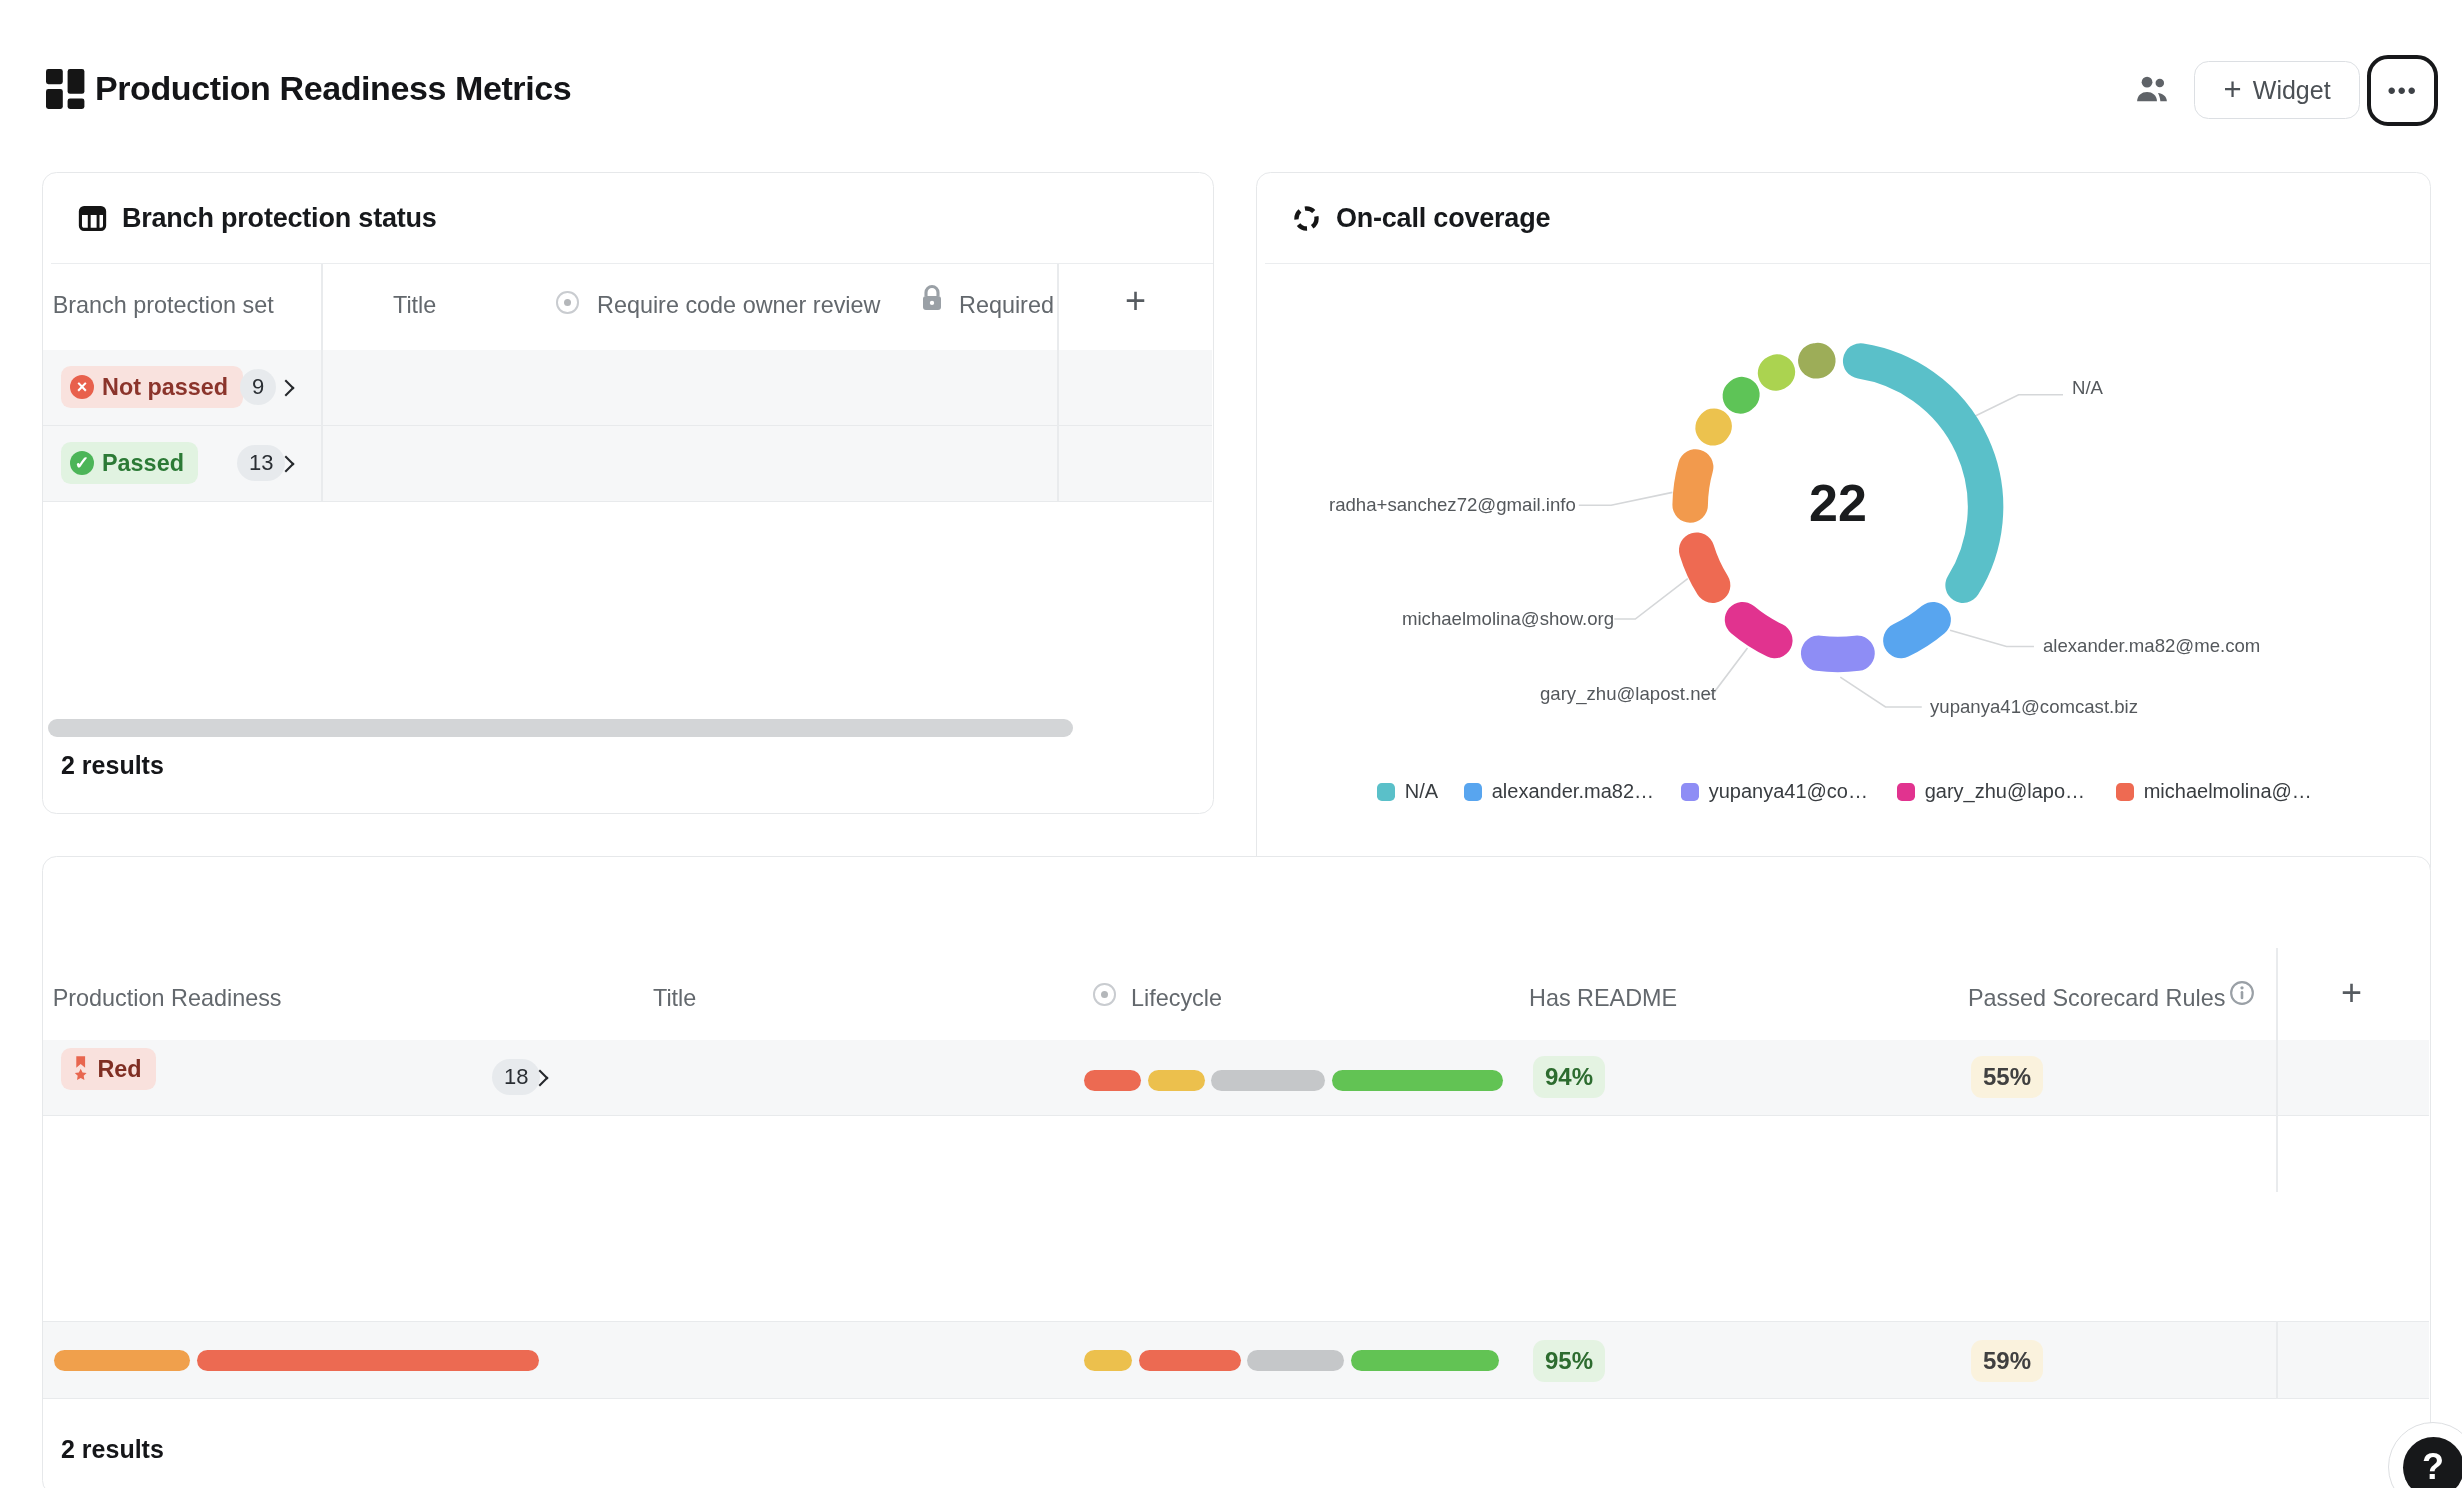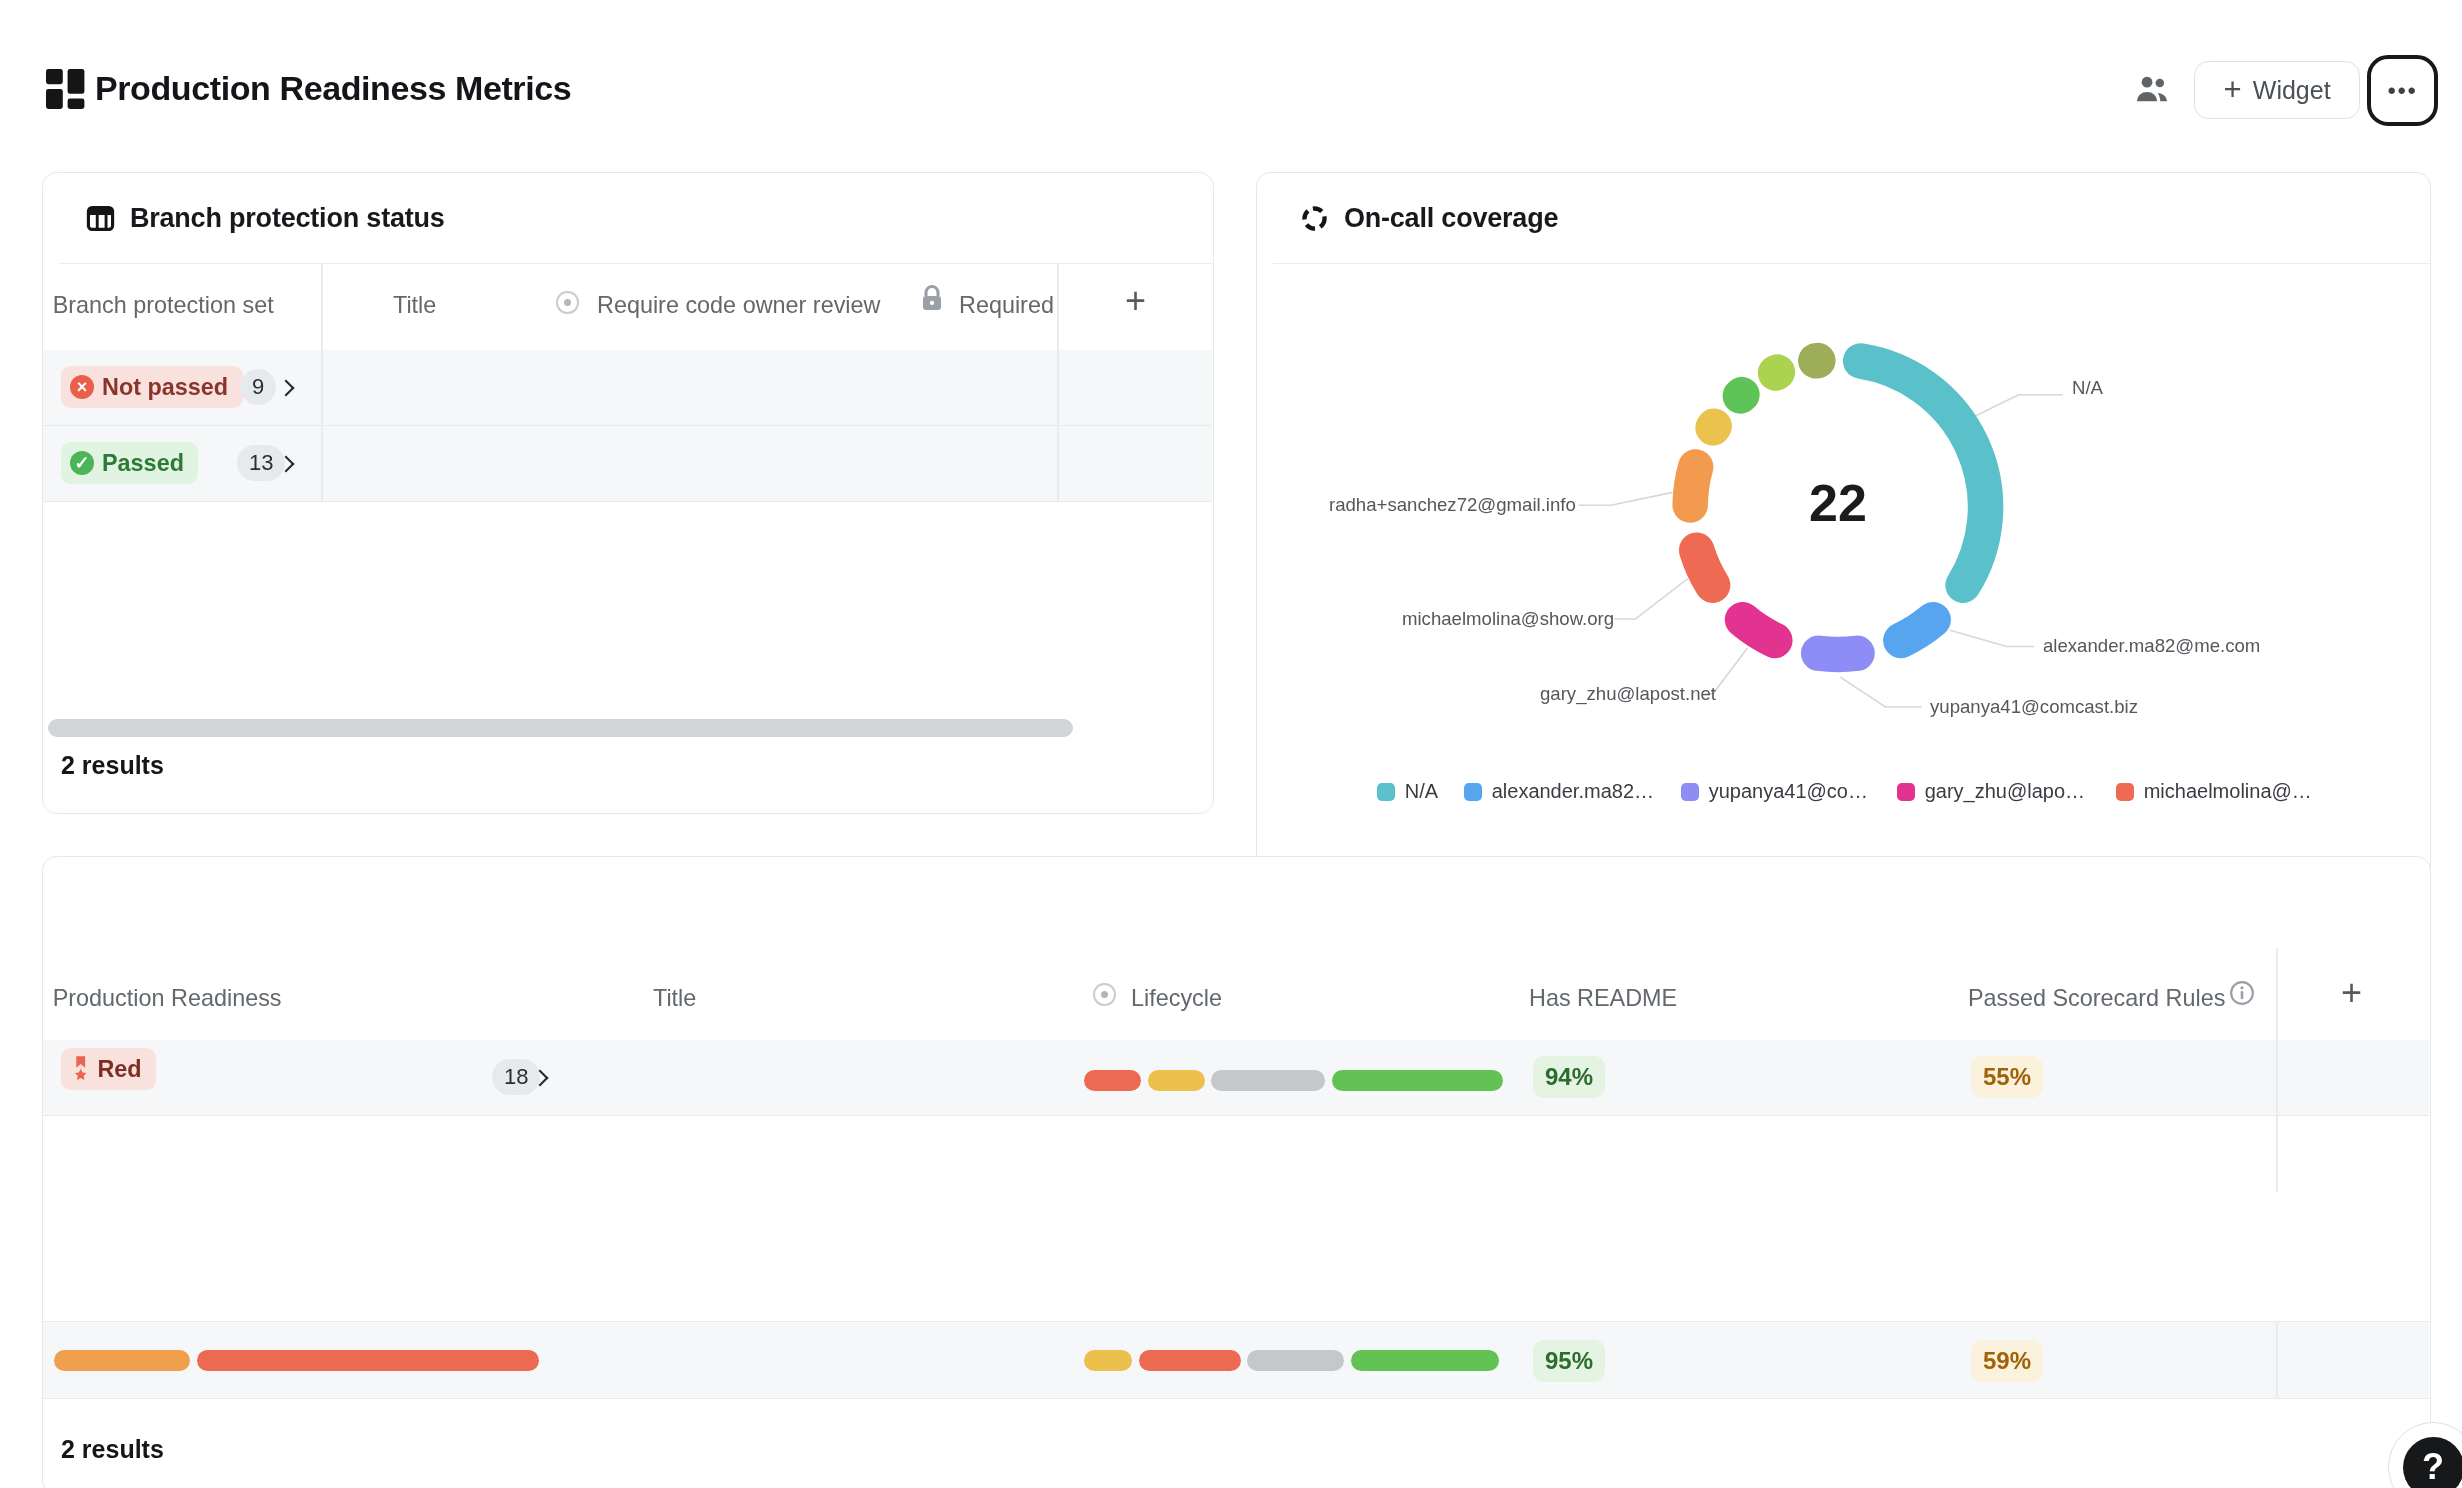--- a/index.html
+++ b/index.html
@@ -3,21 +3,21 @@
 <meta charset="utf-8">
 <style>
   * { margin:0; padding:0; box-sizing:border-box; }
   html,body { background:#ffffff; }
   body { font-family:"Liberation Sans", sans-serif; color:#1a1c1f; }
   #screen { position:relative; width:2462px; height:1489px; background:#fff; overflow:hidden;margin-top:16px; }
   .abs { position:absolute; }
 
   
   .card { position:absolute; background:#fff; border:1.6px solid #e6e8ea; border-radius:14.5px; }
-  .card-header { position:absolute; left:16px; top:0; right:0; height:91px; border-bottom:1.6px solid #ebedef; display:flex; align-items:center; padding-left:27.4px; gap:14.5px; }
+  .card-header { position:absolute; left:8px; top:0; right:0; height:91px; border-bottom:1.6px solid #ebedef; display:flex; align-items:center; padding-left:27.4px; gap:14.5px; }
   .card-title { font-size:27px; font-weight:700; color:#17191c; letter-spacing:-0.2px; }
 
   
   .page-title { font-size:34px; font-weight:700; color:#141518; letter-spacing:-0.4px; }
   .btn-widget { display:flex; align-items:center; justify-content:center; gap:11.3px; border:1.6px solid #dcdfe3; border-radius:14.5px; background:#fff; font-size:25px; color:#4b5055; cursor:pointer; }
   .btn-more { display:flex; align-items:center; justify-content:center; border:4px solid #17181a; border-radius:21px; background:#fff; font-size:24px; letter-spacing:1.6px; color:#3e4247; cursor:pointer; }
 
   
   .colhead { font-size:23.4px; color:#63686d; white-space:nowrap; }
   .row { position:absolute; background:#f6f7f8; border-bottom:1.6px solid #e8eaec; }
@@ -29,21 +29,21 @@
 
   .badge { display:inline-flex; align-items:center; height:42px; border-radius:9.7px; font-size:23.4px; font-weight:700; }
   .badge .dot { display:inline-flex; align-items:center; justify-content:center; width:24px; height:24px; border-radius:50%; color:#fff; font-size:18px; font-weight:700; margin:0 8px 0 9px; }
   .badge-notpassed { background:#f9e2de; color:#8b342b; padding-right:14.5px; }
   .badge-passed   { background:#e1f3e1; color:#2c7a36; padding-right:14.5px; }
   .badge-red      { background:#f9e1dd; color:#7f2e23; padding:0 14.5px 0 9.7px; gap:7.3px; }
   .badge-orange   { background:#fdecd7; color:#7d4b17; padding:0 14.5px 0 9.7px; gap:7.3px; }
 
   .pct { display:inline-flex; align-items:center; justify-content:center; height:42px; padding:0 12px; border-radius:11.3px; font-size:24px; font-weight:700; }
   .pct-green { background:#e4f3e2; color:#2d6c2f; }
-  .pct-cream { background:#faf2dd; color:#a16207; }
+  .pct-cream { background:#faf2dd; color:#404040; }
 
   .lifebar { display:flex; align-items:center; gap:6.5px; }
   .lifebar span { display:block; height:21px; border-radius:10.5px; }
 
   .circle-dot { display:inline-block; width:22.6px; height:22.6px; border:2px solid #c9ccd0; border-radius:50%; position:relative; }
   .circle-dot::after { content:""; position:absolute; left:50%; top:50%; width:7.3px; height:7.3px; margin:-3.6px 0 0 -3.6px; border-radius:50%; background:#b4b7ba; }
 
   .scrollbar-h { position:absolute; height:18px; border-radius:9px; background:#d3d5d7; cursor:pointer; }
   .results { font-size:25px; font-weight:700; color:#151619; }
 

